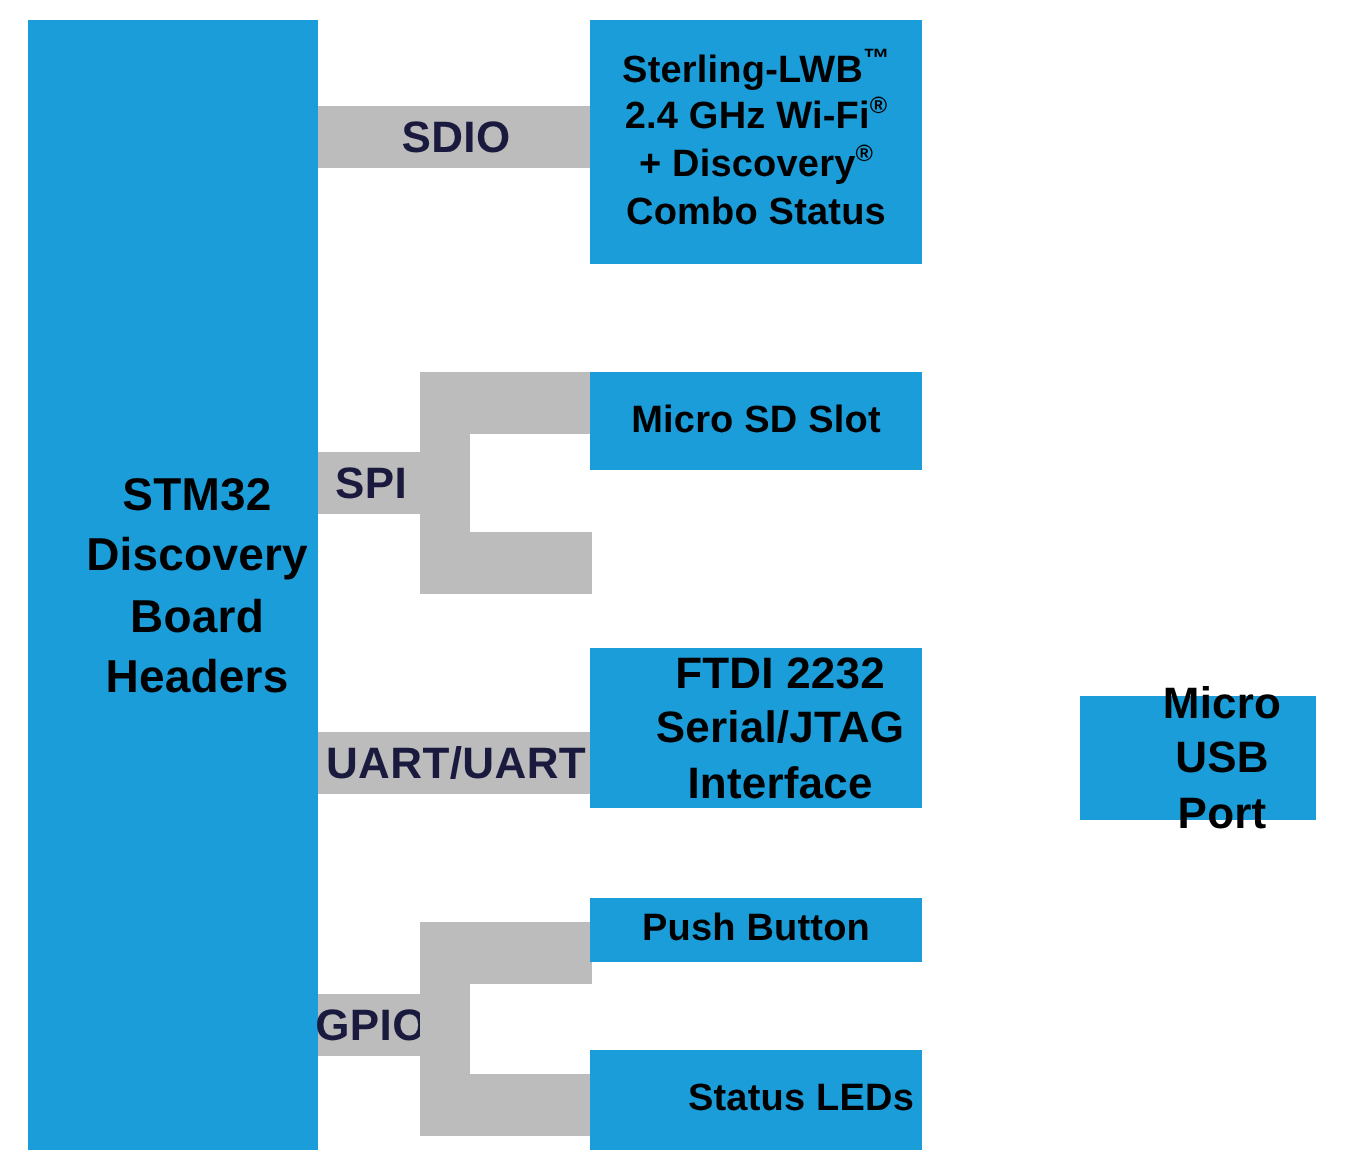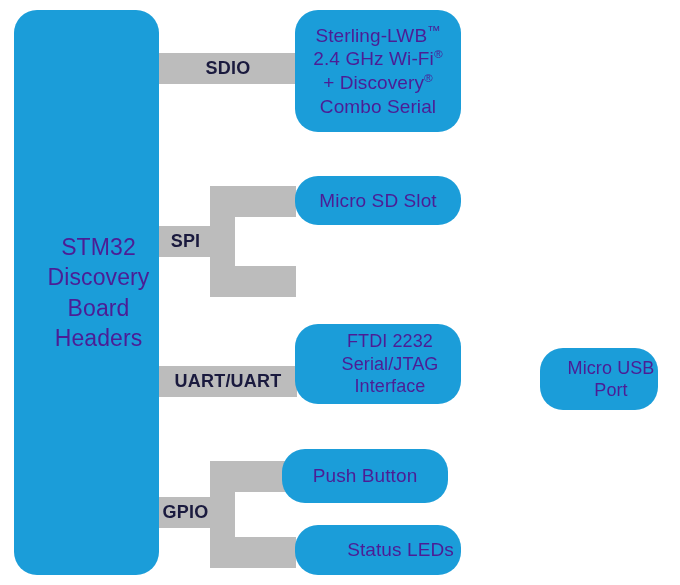--- a/index.html
+++ b/index.html
@@ -22,44 +22,43 @@
     position: absolute;
     box-sizing: border-box;
     display: flex;
     align-items: center;
     justify-content: center;
     text-align: center;
   }
   
   .box {
     background: #1b9dd9;
-    color: #4c1d95;
-    font-weight: normal;
+    color: #000000;
+    font-weight: bold;
     line-height: 1.25;
     letter-spacing: .1px;
-    border-radius: 23px;
   }
   
   .band {
     background: #bcbcbc;
     color: #1a1a3e;
     font-weight: bold;
     letter-spacing: .2px;
   }
   
   .bracket-part {
     position: absolute;
     background: #bcbcbc;
   }
   .host-label {
     font-size: 23px;
     line-height: 1.32;
   }
   .f19 { font-size: 19px; }
-  .f18 { font-size: 18px; }
+  .f18 { font-size: 22px; }
   .sup {
     font-size: 0.62em;
     vertical-align: super;
     line-height: 0;
   }
   .tm {
     font-size: 0.70em;
     vertical-align: super;
     line-height: 0;
   }
@@ -74,45 +73,45 @@
 Discovery
 Board
 Headers</div>
 
   <div class="blk band f18" style="left:159px; top:53px; width:138px; height:31px;">SDIO</div>
 
   <div class="blk box f19" style="left:295px; top:10px; width:166px; height:122px; flex-direction:column;">
     <span><span>Sterling-LWB</span><span class="tm">™</span></span>
     <span><span>2.4 GHz Wi-Fi</span><span class="sup">®</span></span>
     <span><span>+ Discovery</span><span class="sup">®</span></span>
-    <span>Combo Serial</span>
+    <span>Combo Status</span>
   </div>
 
   <div class="blk band f18" style="left:159px; top:226px; width:53px; height:31px;">SPI</div>
 
   <div class="bracket-part" style="left:210px; top:186px; width:25px; height:111px;"></div>
   <div class="bracket-part" style="left:210px; top:186px; width:86px; height:31px;"></div>
   <div class="bracket-part" style="left:210px; top:266px; width:86px; height:31px;"></div>
 
-  <div class="blk box f19" style="left:295px; top:176px; width:166px; height:49px;">Micro SD Slot</div>
+  <div class="blk box f19" style="left:295px; top:186px; width:166px; height:49px;">Micro SD Slot</div>
 
 
   <div class="blk band f18" style="left:159px; top:366px; width:138px; height:31px;">UART/UART</div>
 
   <div class="blk box f18 multiline" style="left:295px; top:324px; width:166px; height:80px;">FTDI 2232
 Serial/JTAG
 Interface</div>
 
 
   <div class="blk box f18 multiline" style="left:540px; top:348px; width:118px; height:62px;">Micro USB
 Port</div>
 
   <div class="blk band f18" style="left:159px; top:497px; width:53px; height:31px;text-align:center;">GPIO</div>
 
   <div class="bracket-part" style="left:210px; top:461px; width:25px; height:107px;"></div>
   <div class="bracket-part" style="left:210px; top:461px; width:86px; height:31px;"></div>
   <div class="bracket-part" style="left:210px; top:537px; width:86px; height:31px;"></div>
 
-  <div class="blk box f19" style="left:282px; top:449px; width:166px; height:54px;">Push Button</div>
+  <div class="blk box f19" style="left:295px; top:449px; width:166px; height:32px;">Push Button</div>
 
   <div class="blk box f19" style="left:295px; top:525px; width:166px; height:50px;padding-left:45px;">Status LEDs</div>
 
 </div>
 
 </body></html>

